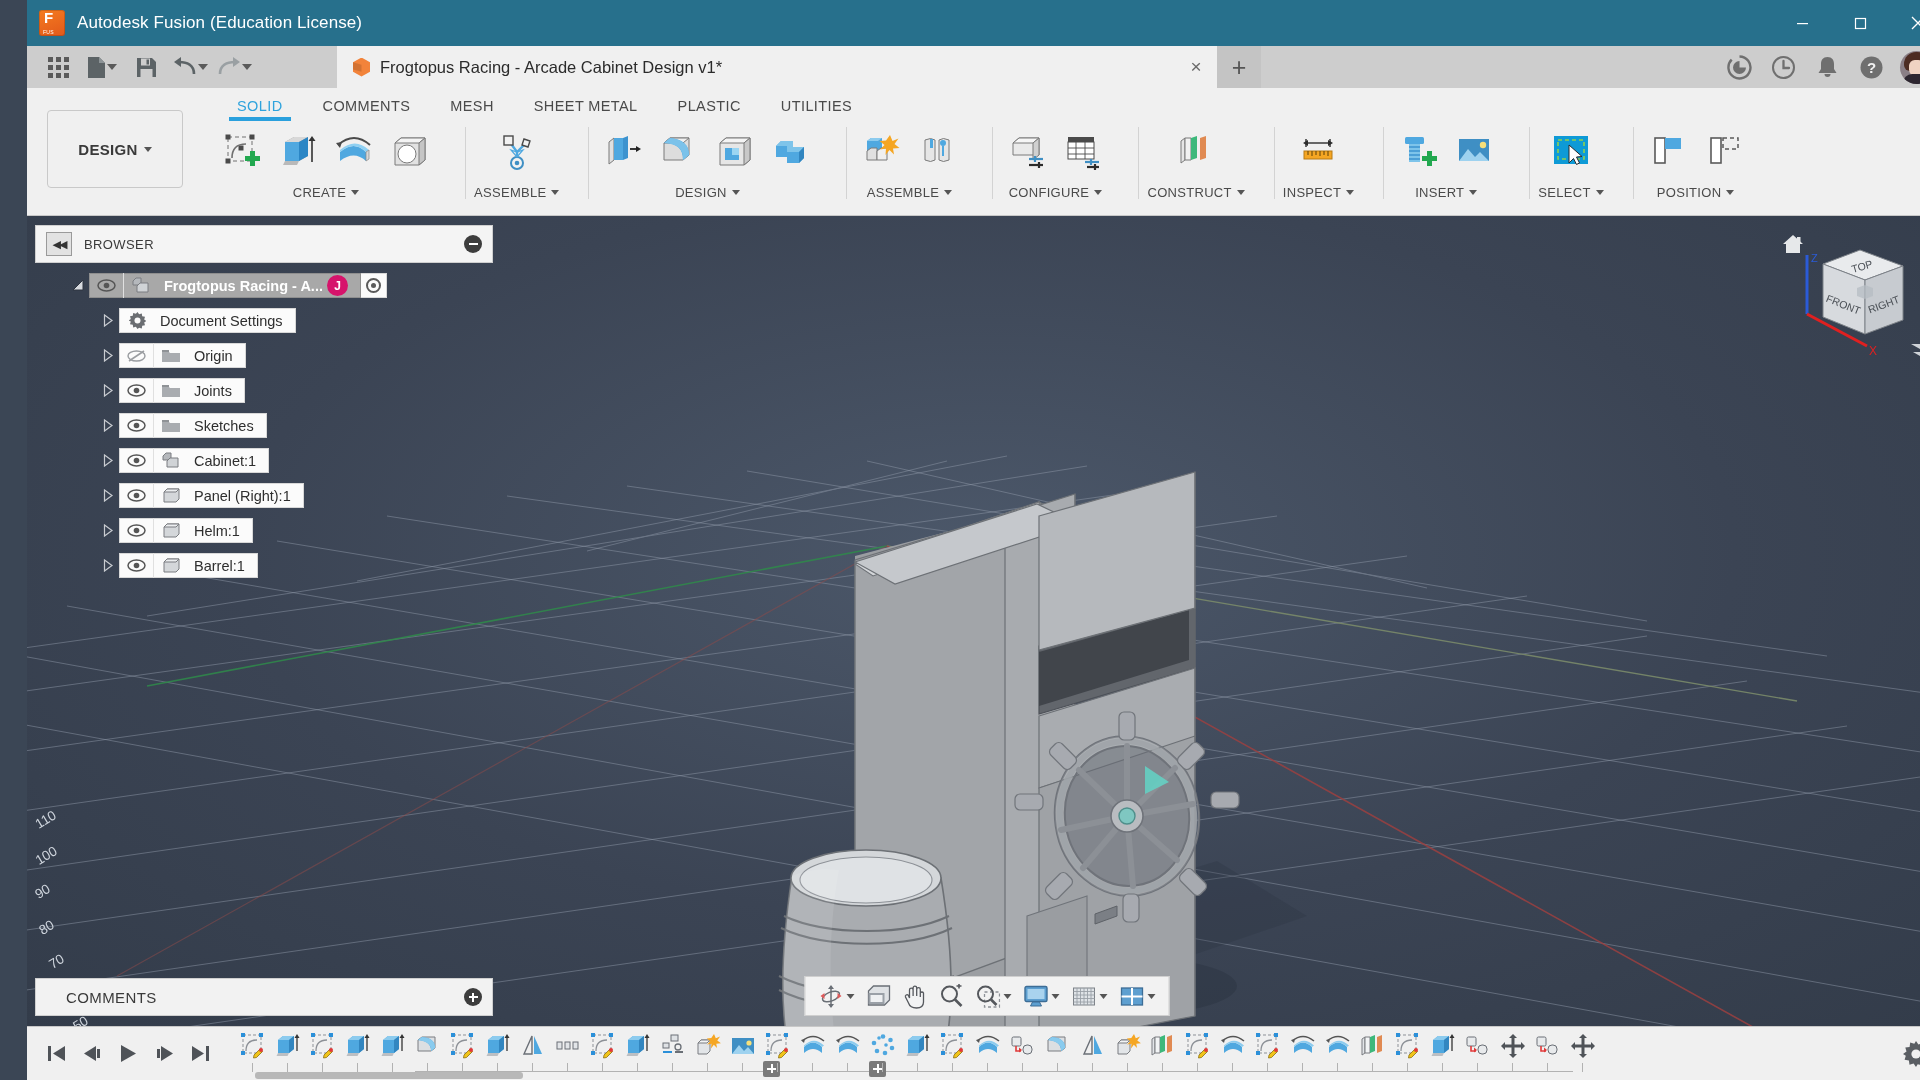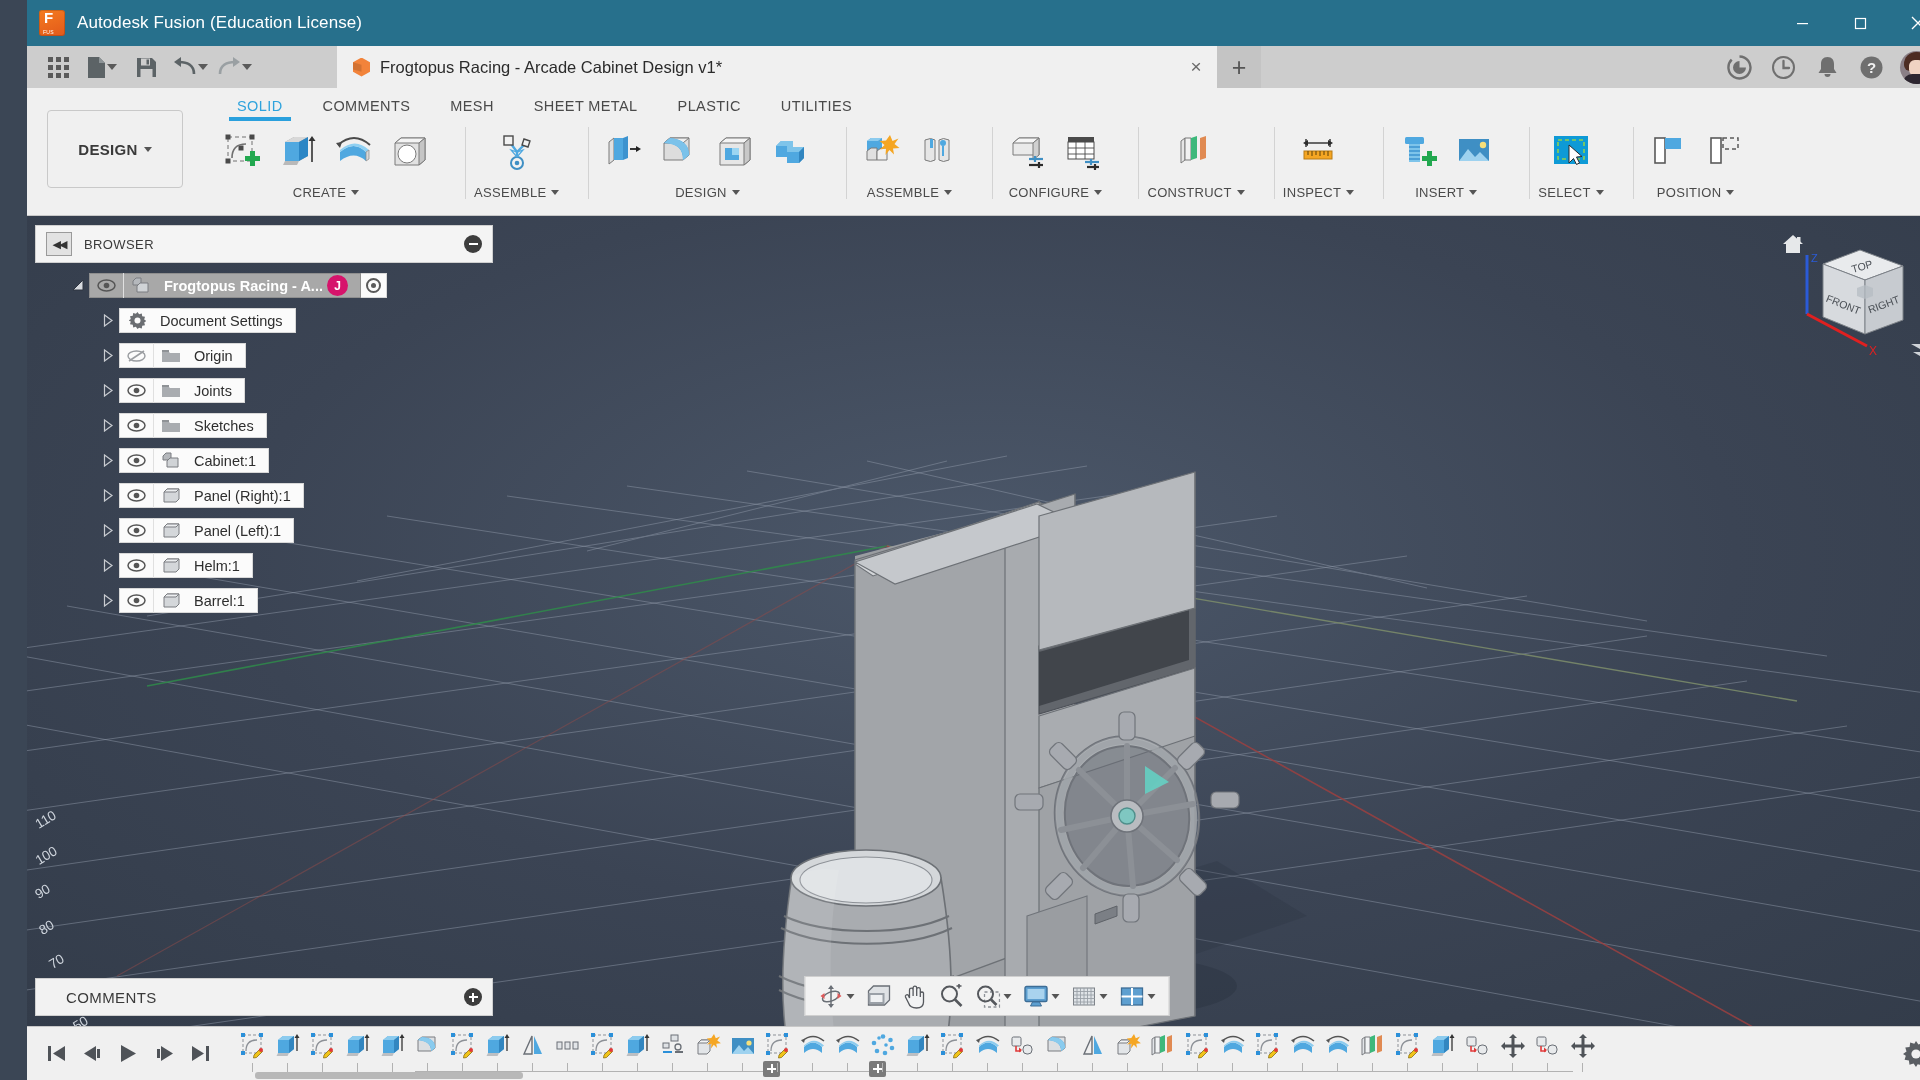--- a/index.html
+++ b/index.html
@@ -958,42 +958,20 @@
           <span class="icon-cell">
             <svg width="19" height="17" viewBox="0 0 19 17">
                 <path d="M2 5 l3 -3 h12 v10 l-3 3 h-12 z" fill="#d4d7da" stroke="#7a7d81"></path>
                 <path d="M2 5 l3 -3 h12 l-3 3 z" fill="#eceef0" stroke="#7a7d81"></path>
               </svg>
           </span>
           <span class="row-label">Panel (Right):1</span>
         </div>
       </div>
 
-      <div class="tree-row" style="margin-left:30px">
-        <span class="tri">
-          <svg width="11" height="13" viewBox="0 0 11 13">
-              <path d="M1.5 1 L9 6.5 L1.5 12 Z" fill="none" stroke="#c8cbd0" stroke-width="1.2"></path>
-            </svg>
-        </span>
-        <div class="row-chip">
-          <span class="eye-cell">
-            <svg width="19" height="13" viewBox="0 0 19 13">
-                <ellipse cx="9.5" cy="6.5" rx="8.5" ry="5.5" fill="none" stroke="#555" stroke-width="1.5"></ellipse>
-                <circle cx="9.5" cy="6.5" r="2.8" fill="#555"></circle>
-              </svg>
-          </span>
-          <span class="icon-cell">
-            <svg width="19" height="17" viewBox="0 0 19 17">
-                <path d="M2 5 l3 -3 h12 v10 l-3 3 h-12 z" fill="#d4d7da" stroke="#7a7d81"></path>
-                <path d="M2 5 l3 -3 h12 l-3 3 z" fill="#eceef0" stroke="#7a7d81"></path>
-              </svg>
-          </span>
-          <span class="row-label">Panel (Left):1</span>
-        </div>
-      </div>
 
       <div class="tree-row" style="margin-left:30px">
         <span class="tri">
           <svg width="11" height="13" viewBox="0 0 11 13">
               <path d="M1.5 1 L9 6.5 L1.5 12 Z" fill="none" stroke="#c8cbd0" stroke-width="1.2"></path>
             </svg>
         </span>
         <div class="row-chip">
           <span class="eye-cell">
             <svg width="19" height="13" viewBox="0 0 19 13">

